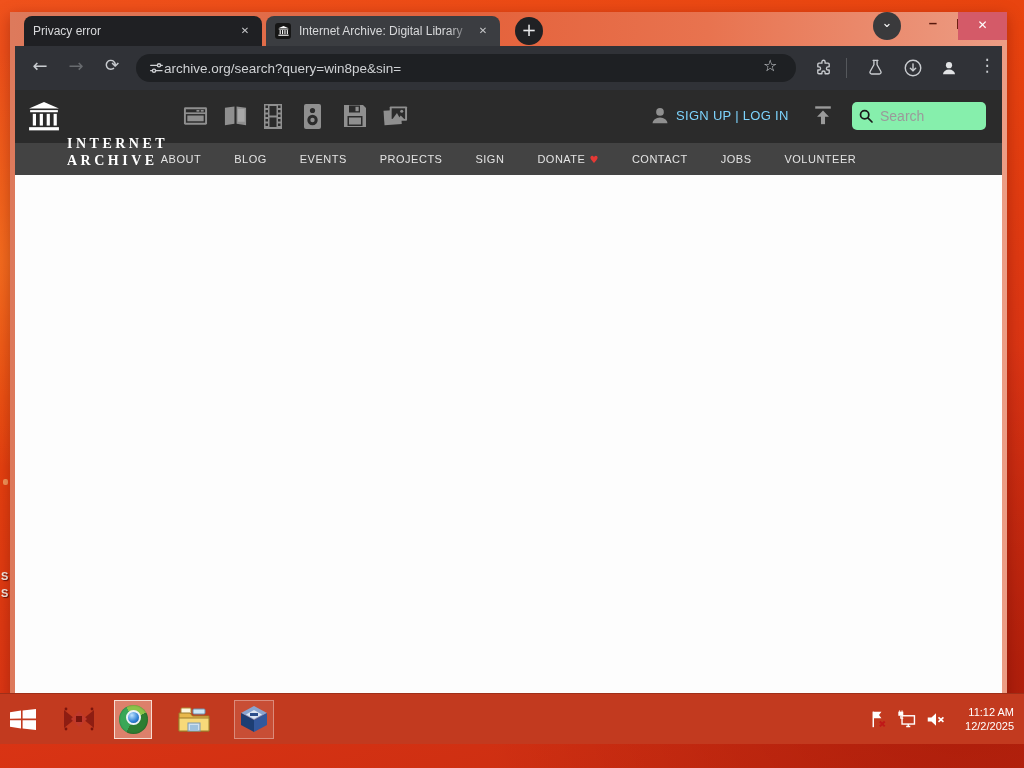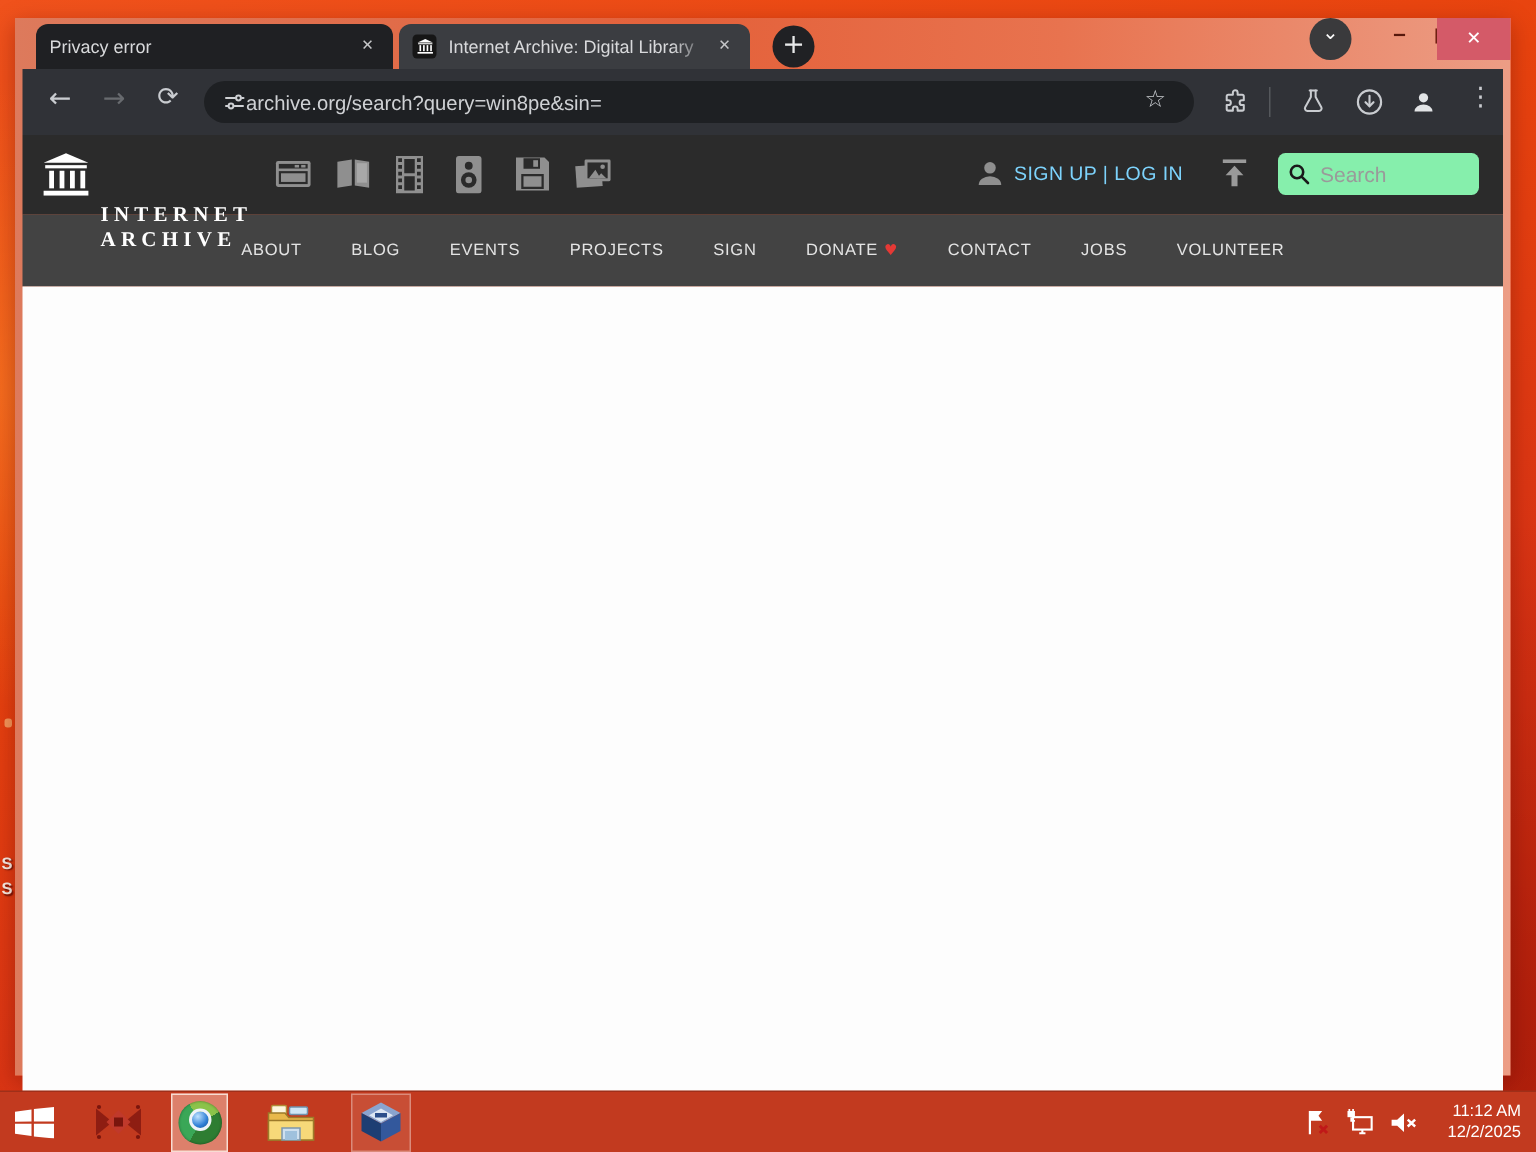--- a/index.html
+++ b/index.html
@@ -82,30 +82,30 @@
   .ia-person { position:absolute; left:634px; top:15px; }
   .ia-auth { position:absolute; left:661px; top:18px; color:#7dd3fc; font-size:13px; letter-spacing:.3px; }
   .ia-upload { position:absolute; left:797px; top:14px; }
   .ia-searchbox { position:absolute; left:837px; top:12px; width:134px; height:28px; background:#86efac;
                   border-radius:5px; display:flex; align-items:center; padding:0 6px; }
   .ia-search { border:none; outline:none; width:96px; font-size:14px; color:#333; margin-left:6px;
                font-family:"Liberation Sans", sans-serif; background:transparent; }
   .ia-search::placeholder { color:#9a9a9a; }
 
   
-  .ia-nav { height:48px; background:#434343; display:flex; justify-content:center; align-items:center;
+  .ia-nav { height:32px; background:#434343; display:flex; justify-content:center; align-items:center;
             gap:33px; }
   .nav-link { color:#e4e4e4; font-size:11px; letter-spacing:.5px; text-decoration:none;
               display:flex; align-items:center; gap:4px; white-space:nowrap; }
   .heart { color:#e53935; font-size:10px; font-family:"DejaVu Sans", sans-serif; }
 
   .page-content { height:538px; background:#fdfdfd; }
 
   
-  .taskbar { position:absolute; left:0; top:727px; width:1024px; height:41px; background:#c23a1f;
+  .taskbar { position:absolute; left:0; top:693px; width:1024px; height:51px; background:#c23a1f;
              border-top:1px solid rgba(0,0,0,.18); display:flex; align-items:center; z-index:3; }
   .tb-btn { height:39px; display:flex; align-items:center; justify-content:center; }
   .btn-start { width:46px; }
   .btn-app { width:42px; margin-left:12px; }
   .btn-chrome { margin-left:14px; width:38px; background:rgba(255,216,200,.45);
                 border:1px solid rgba(255,242,236,.8); }
   .btn-explorer { margin-left:22px; width:40px; }
   .btn-vbox { margin-left:20px; width:40px; background:rgba(255,255,255,.10);
               border:1px solid rgba(255,255,255,.35); }
   .chrome-ic { position:relative; width:29px; height:29px; border-radius:50%;

